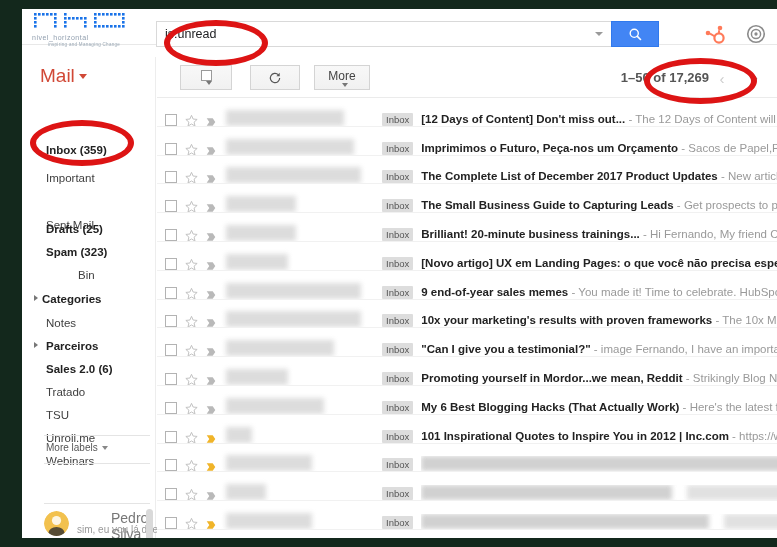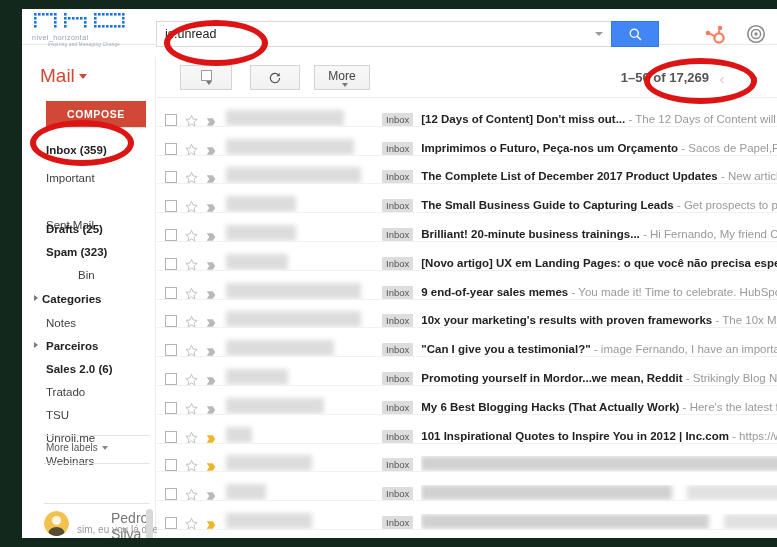--- a/index.html
+++ b/index.html
@@ -447,23 +447,20 @@
           <circle cx="12" cy="12" r="1.8" fill="#8c8c8c"></circle>
         </svg>
       </div>
     </div>
 
     <div id="sidebar">
       <div id="mail-dropdown">
         <span>Mail</span><span class="caret"></span>
       </div>
 
-      <div id="compose-btn">
-        <span>COMPOSE</span>
-      </div>
 
       <div id="nav-items">
           <div class="nav-item bold" style="top: 82px;">
             <span>Inbox (359)</span>
           </div>
           <div class="nav-item" style="top: 110px;">
             <span>Important</span>
           </div>
           <div class="nav-item" style="top: 153px; align-items: flex-end;">
             <span>Sent Mail</span>

